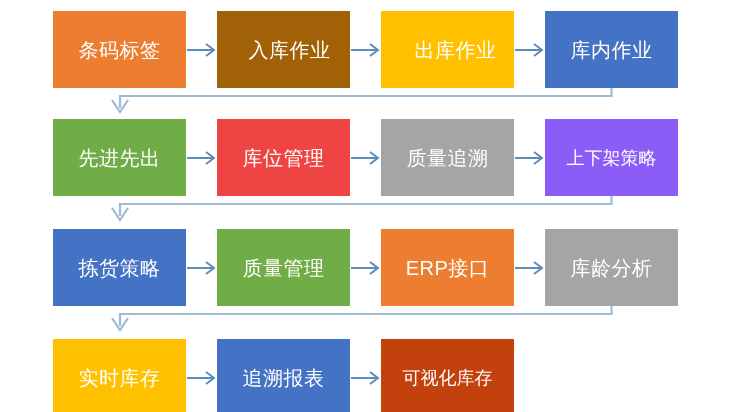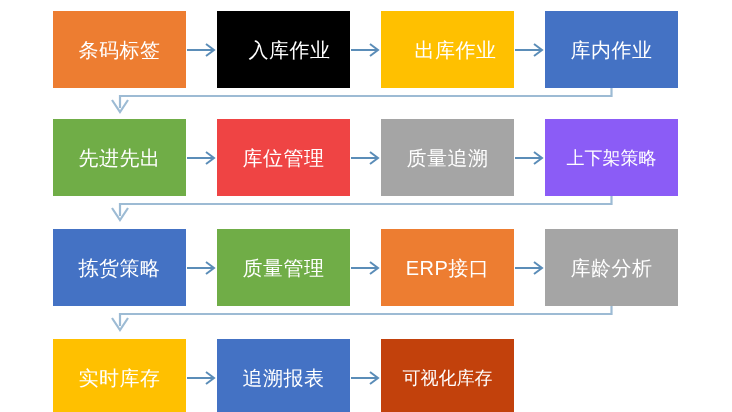--- a/index.html
+++ b/index.html
@@ -97,21 +97,21 @@
       <span class="node-label">条码标签</span>
     </div>
     <div class="arrow-gap">
       <svg width="30" height="16" viewBox="0 0 30 16">
           <g fill="none" stroke="#5B8DB8" stroke-width="2">
             <path d="M0 8 L26 8"></path>
             <path d="M19 2 L27 8 L19 14"></path>
           </g>
         </svg>
     </div>
-    <div class="node-box" style="background:#000000;padding-left:12px;">
+    <div class="node-box" style="background:#a16207;padding-left:12px;">
       <span class="node-label">入库作业</span>
     </div>
     <div class="arrow-gap">
       <svg width="30" height="16" viewBox="0 0 30 16">
           <g fill="none" stroke="#5B8DB8" stroke-width="2">
             <path d="M0 8 L26 8"></path>
             <path d="M19 2 L27 8 L19 14"></path>
           </g>
         </svg>
     </div>

